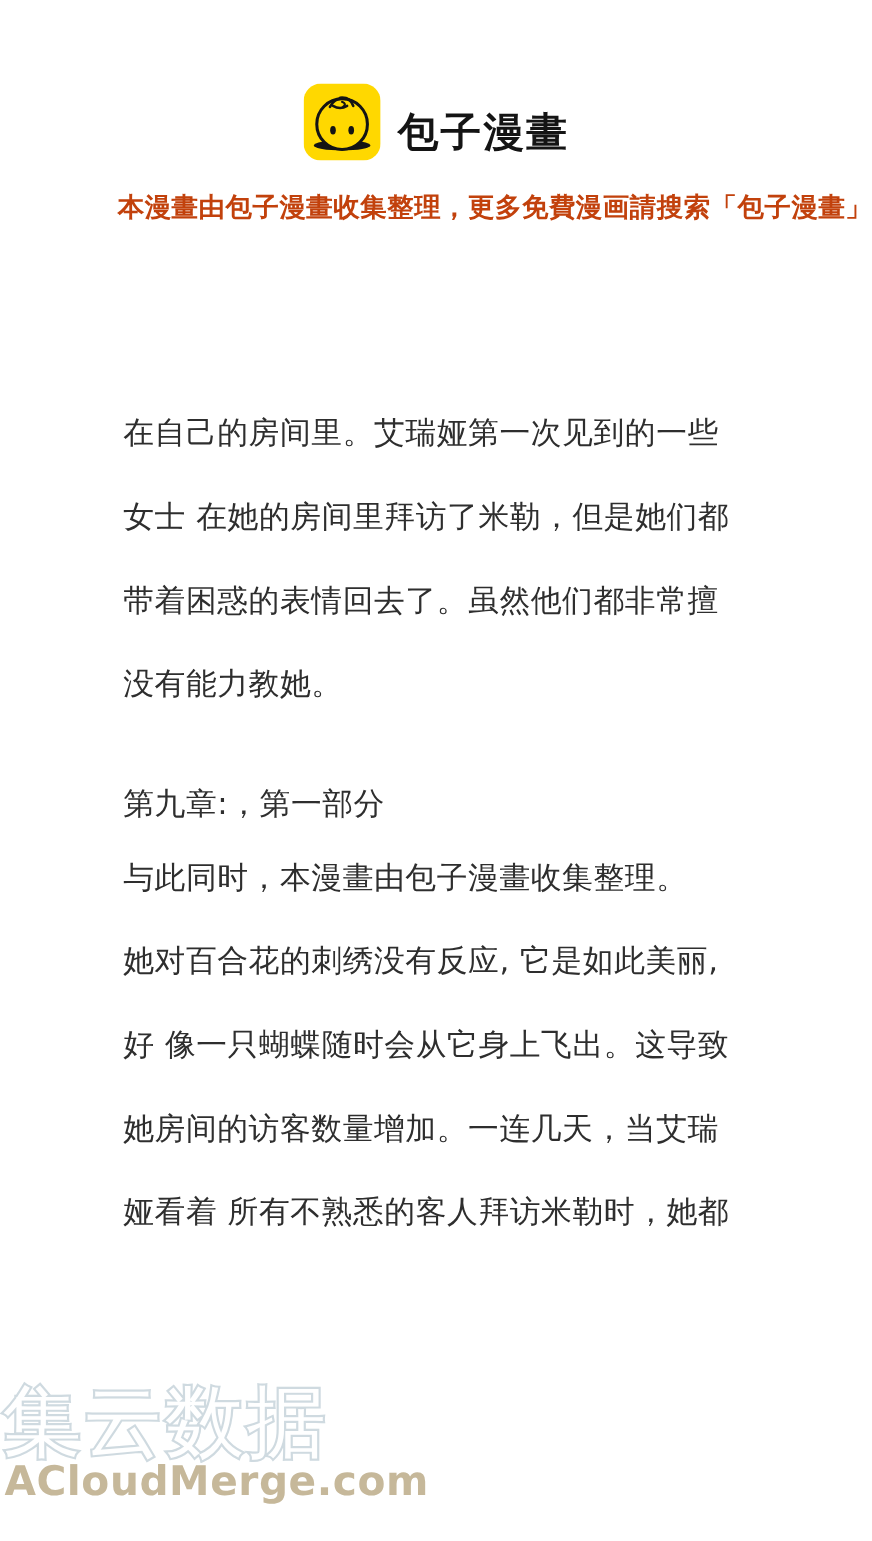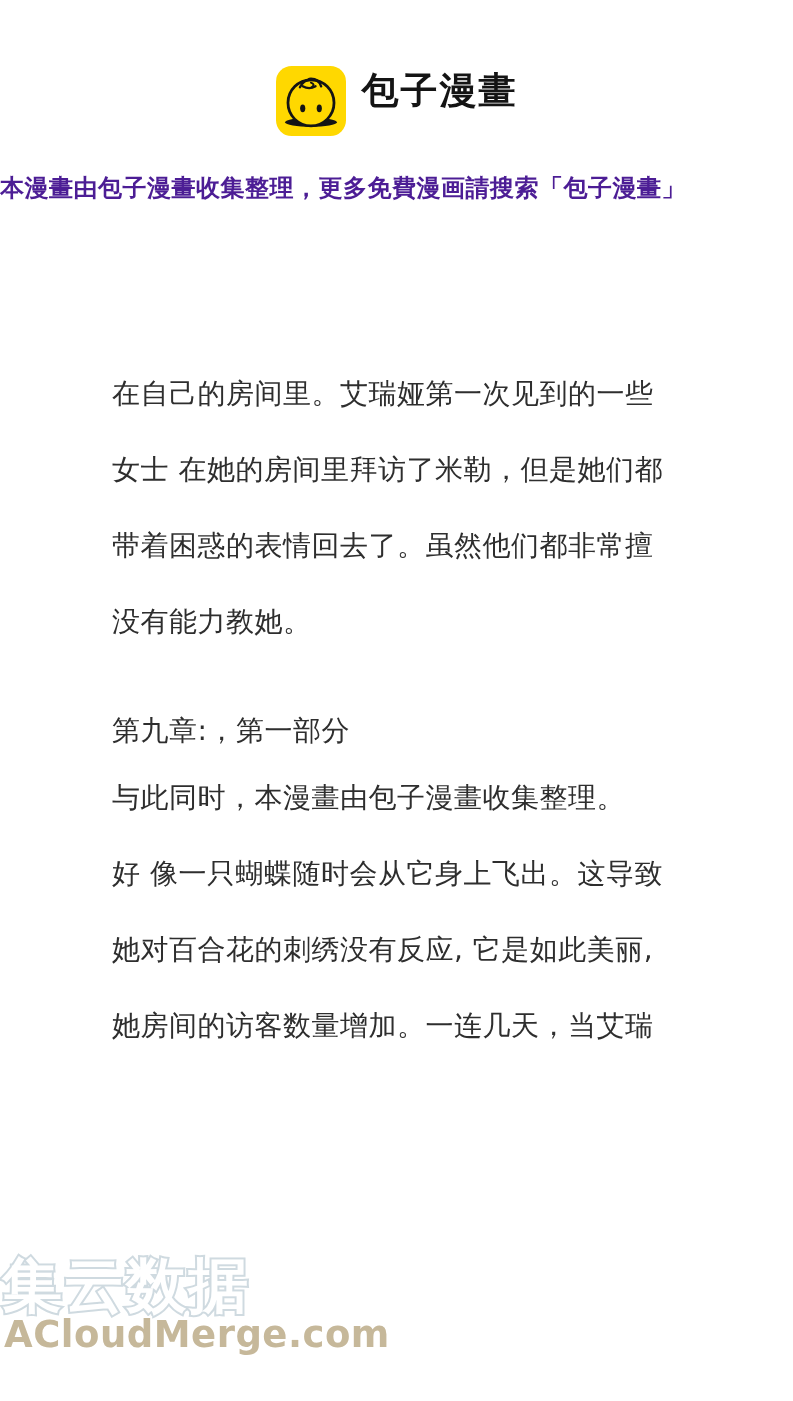--- a/index.html
+++ b/index.html
@@ -6,53 +6,53 @@
   .page{
     position:relative;
     width:793px;height:1401px;
     background:#ffffff;
     overflow:hidden;
     font-family:"DejaVu Sans","Liberation Sans",sans-serif;
   }
   
   .logo-row{
     position:absolute;top:66px;left:0;right:0;
-    display:flex;justify-content:center;align-items:flex-start;gap:16px;
+    display:flex;justify-content:center;align-items:flex-end;gap:16px;
     height:80px;cursor:pointer;
   }
   .logo-icon{width:70px;height:70px;display:block;}
   .brand-title{
     font-size:37px;font-weight:800;color:#141414;letter-spacing:2px;
     white-space:nowrap;
   }
   
   .notice{
     position:absolute;top:172px;left:0;right:0;
-    text-align:left;
-    font-size:24px;font-weight:700;color:#4c1d95;letter-spacing:0.5px;
+    text-align:right;
+    font-size:24px;font-weight:700;color:#c2410c;letter-spacing:0.5px;
     white-space:nowrap;
   }
   
   .content{
     position:absolute;top:356px;left:112px;right:90px;z-index:2;
   }
   .line{
     height:76px;display:flex;align-items:center;
     font-size:28px;color:#2e2e2e;letter-spacing:0.5px;
     white-space:pre;
   }
   .line.heading{
     height:90px;align-items:flex-end;padding-bottom:10px;
   }
   
   .watermark{
     position:absolute;left:2px;top:1254px;z-index:1;line-height:1;
   }
   .wm-cjk{
-    font-size:60px;font-weight:700;letter-spacing:2px;line-height:1.06;
+    font-size:72px;font-weight:400;letter-spacing:2px;line-height:1.06;
     color:#ffffff;
     -webkit-text-stroke:4px #cfdae0;
     paint-order:stroke fill;
     white-space:nowrap;
   }
   .wm-domain{
     margin-top:-2px;margin-left:2px;
     font-size:37px;font-weight:800;letter-spacing:0.5px;
     color:#c6b89a;
     text-shadow:-2px -2px 0 #fff,2px -2px 0 #fff,-2px 2px 0 #fff,2px 2px 0 #fff,
@@ -84,23 +84,24 @@
 
   <div class="notice">本漫畫由包子漫畫收集整理，更多免費漫画請搜索「包子漫畫」</div>
 
   <div class="content">
     <div class="line">在自己的房间里。艾瑞娅第一次见到的一些</div>
     <div class="line">女士 在她的房间里拜访了米勒，但是她们都</div>
     <div class="line">带着困惑的表情回去了。虽然他们都非常擅</div>
     <div class="line">没有能力教她。</div>
     <div class="line heading">第九章:，第一部分</div>
     <div class="line">与此同时，本漫畫由包子漫畫收集整理。</div>
+    <div class="line">她对百合花的刺绣没有反应, 它是如此美丽,</div>
     <div class="line">好 像一只蝴蝶随时会从它身上飞出。这导致</div>
-    <div class="line">她对百合花的刺绣没有反应, 它是如此美丽,</div>
     <div class="line">她房间的访客数量增加。一连几天，当艾瑞</div>
+    <div class="line">娅看着 所有不熟悉的客人拜访米勒时，她都</div>
   </div>
 
   <div class="watermark">
     <div class="wm-cjk">集云数据</div>
     <div class="wm-domain">ACloudMerge.com</div>
   </div>
 
 </div>
 
 </body></html>

